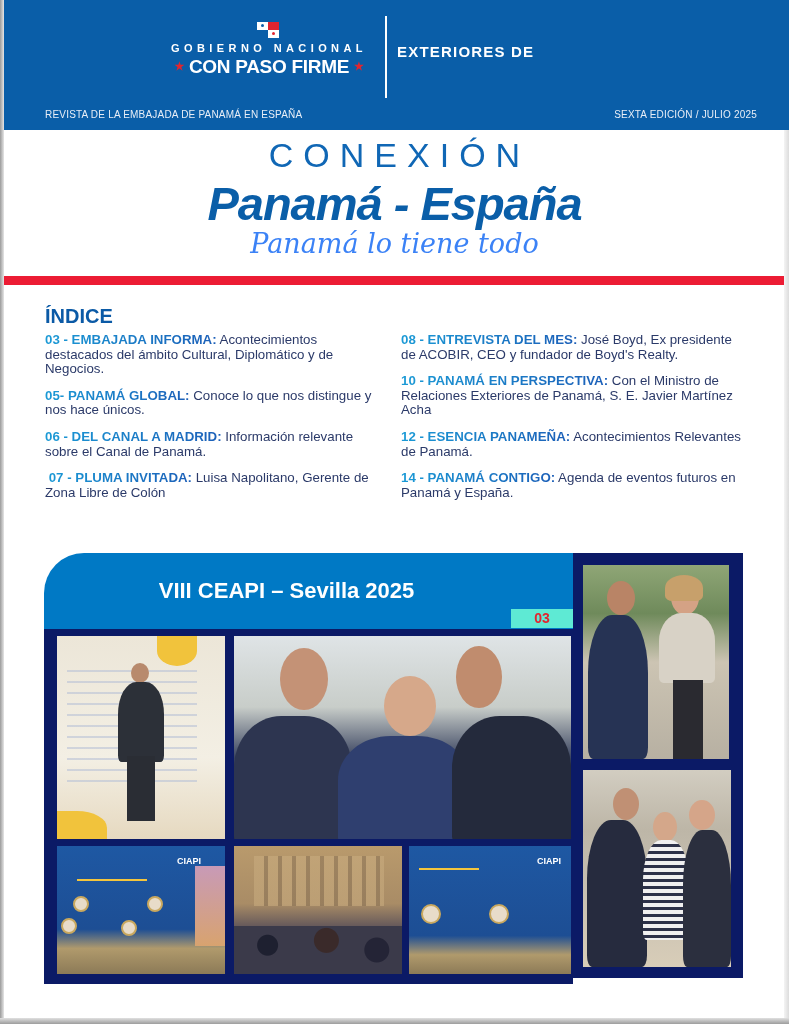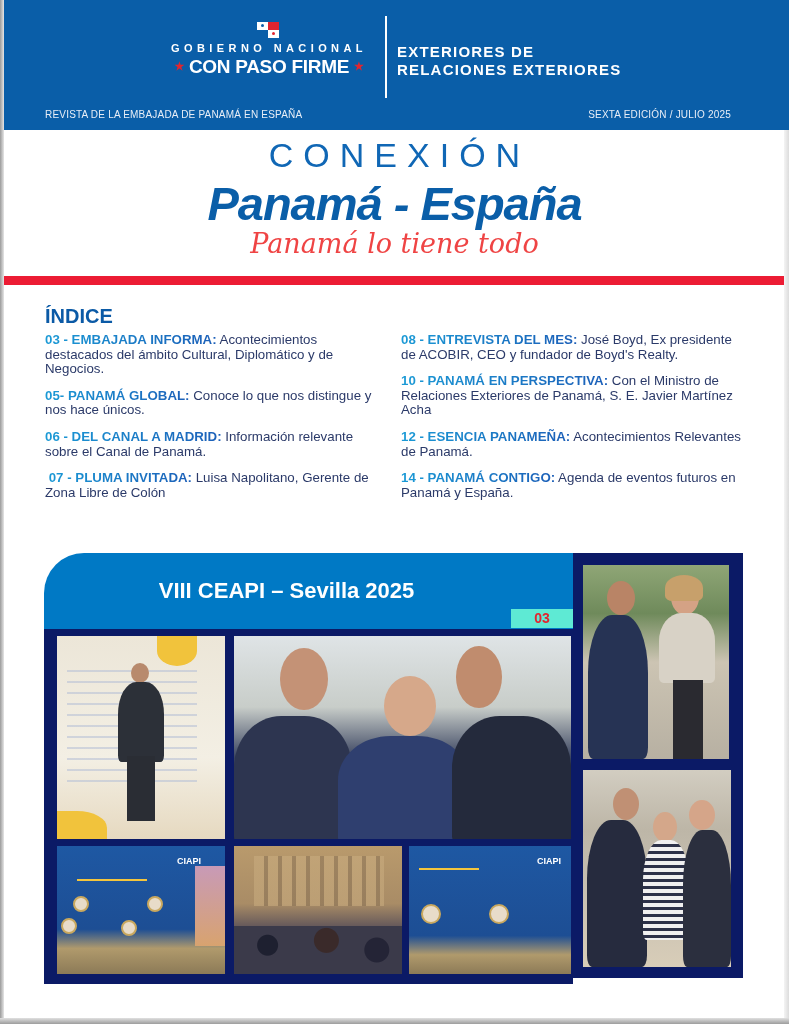--- a/index.html
+++ b/index.html
@@ -25,29 +25,29 @@
 
   .gov-line1 { position: absolute; left: 163px; top: 42px; width: 212px; text-align: center;
     color: #fff; font-size: 11px; letter-spacing: 4.4px; font-weight: bold; }
   .gov-line2 { position: absolute; left: 163px; top: 56px; width: 212px; text-align: center;
     color: #fff; font-size: 19px; font-weight: bold; letter-spacing: -0.3px; }
   .gov-line2 .star { color: #e1252f; font-size: 11px; vertical-align: 3px; }
   .header-divider { position: absolute; left: 385px; top: 16px; width: 2px; height: 82px; background: #fff; }
   .ministry { position: absolute; left: 397px; top: 43px; color: #fff; font-size: 15px; font-weight: bold;
     line-height: 18px; letter-spacing: 1.2px; }
   .header-sub-left { position: absolute; left: 45px; top: 109px; color: #e8eef7; font-size: 10px; letter-spacing: 0.2px; }
-  .header-sub-right { position: absolute; right: 58px; top: 109px; color: #e8eef7; font-size: 10px; letter-spacing: 0.2px; }
+  .header-sub-right { position: absolute; right: 32px; top: 109px; color: #e8eef7; font-size: 10px; letter-spacing: 0.2px; }
 
   
   .title-top { position: absolute; left: 0; top: 136px; width: 789px; text-align: center;
     color: #1067b5; font-size: 34px; letter-spacing: 10px; padding-left: 10px; }
   .title-main { position: absolute; left: 0; top: 176px; width: 789px; text-align: center;
     color: #0a5ea8; font-size: 47px; font-weight: bold; font-style: italic; letter-spacing: -1px; }
   .title-script { position: absolute; left: 0; top: 228px; width: 789px; text-align: center;
-    color: #ef4444; font-family: "DejaVu Serif", serif; font-style: italic; font-size: 27px; letter-spacing: 0px; }
+    color: #3b82f6; font-family: "DejaVu Serif", serif; font-style: italic; font-size: 27px; letter-spacing: 0px; }
   .red-rule { position: absolute; left: 0; top: 276px; width: 789px; height: 9px; background: #ec1c34; }
 
   
   .index-title { position: absolute; left: 45px; top: 305px; color: #0b5aa6; font-size: 20px; font-weight: bold; }
   .index-col { position: absolute; top: 333px; width: 340px; }
   .index-col.left { left: 45px; }
   .index-col.right { left: 401px; }
   .index-item { font-size: 13.3px; line-height: 14.6px; color: #2b3a69; margin-bottom: 12px; }
   .index-item .label { font-weight: bold;
     background: linear-gradient(90deg, #1a9ad6, #1c5fb8); -webkit-background-clip: text; background-clip: text; color: transparent; }
@@ -102,21 +102,20 @@
   </div>
   <div class="gov-line1">GOBIERNO NACIONAL</div>
   <div class="gov-line2">
     <span class="star">★</span>
     <span>CON PASO FIRME</span>
     <span class="star">★</span>
   </div>
   <div class="header-divider"></div>
   <div class="ministry">
     <div>EXTERIORES DE</div>
-    <div>RELACIONES EXTERIORES</div>
   </div>
   <div class="header-sub-left">REVISTA DE LA EMBAJADA DE PANAMÁ EN ESPAÑA</div>
   <div class="header-sub-right">SEXTA EDICIÓN / JULIO 2025</div>
 </header>
 
 <div class="title-top">CONEXIÓN</div>
 <div class="title-main">Panamá - España</div>
 <div class="title-script">Panamá lo tiene todo</div>
 <div class="red-rule"></div>
 

